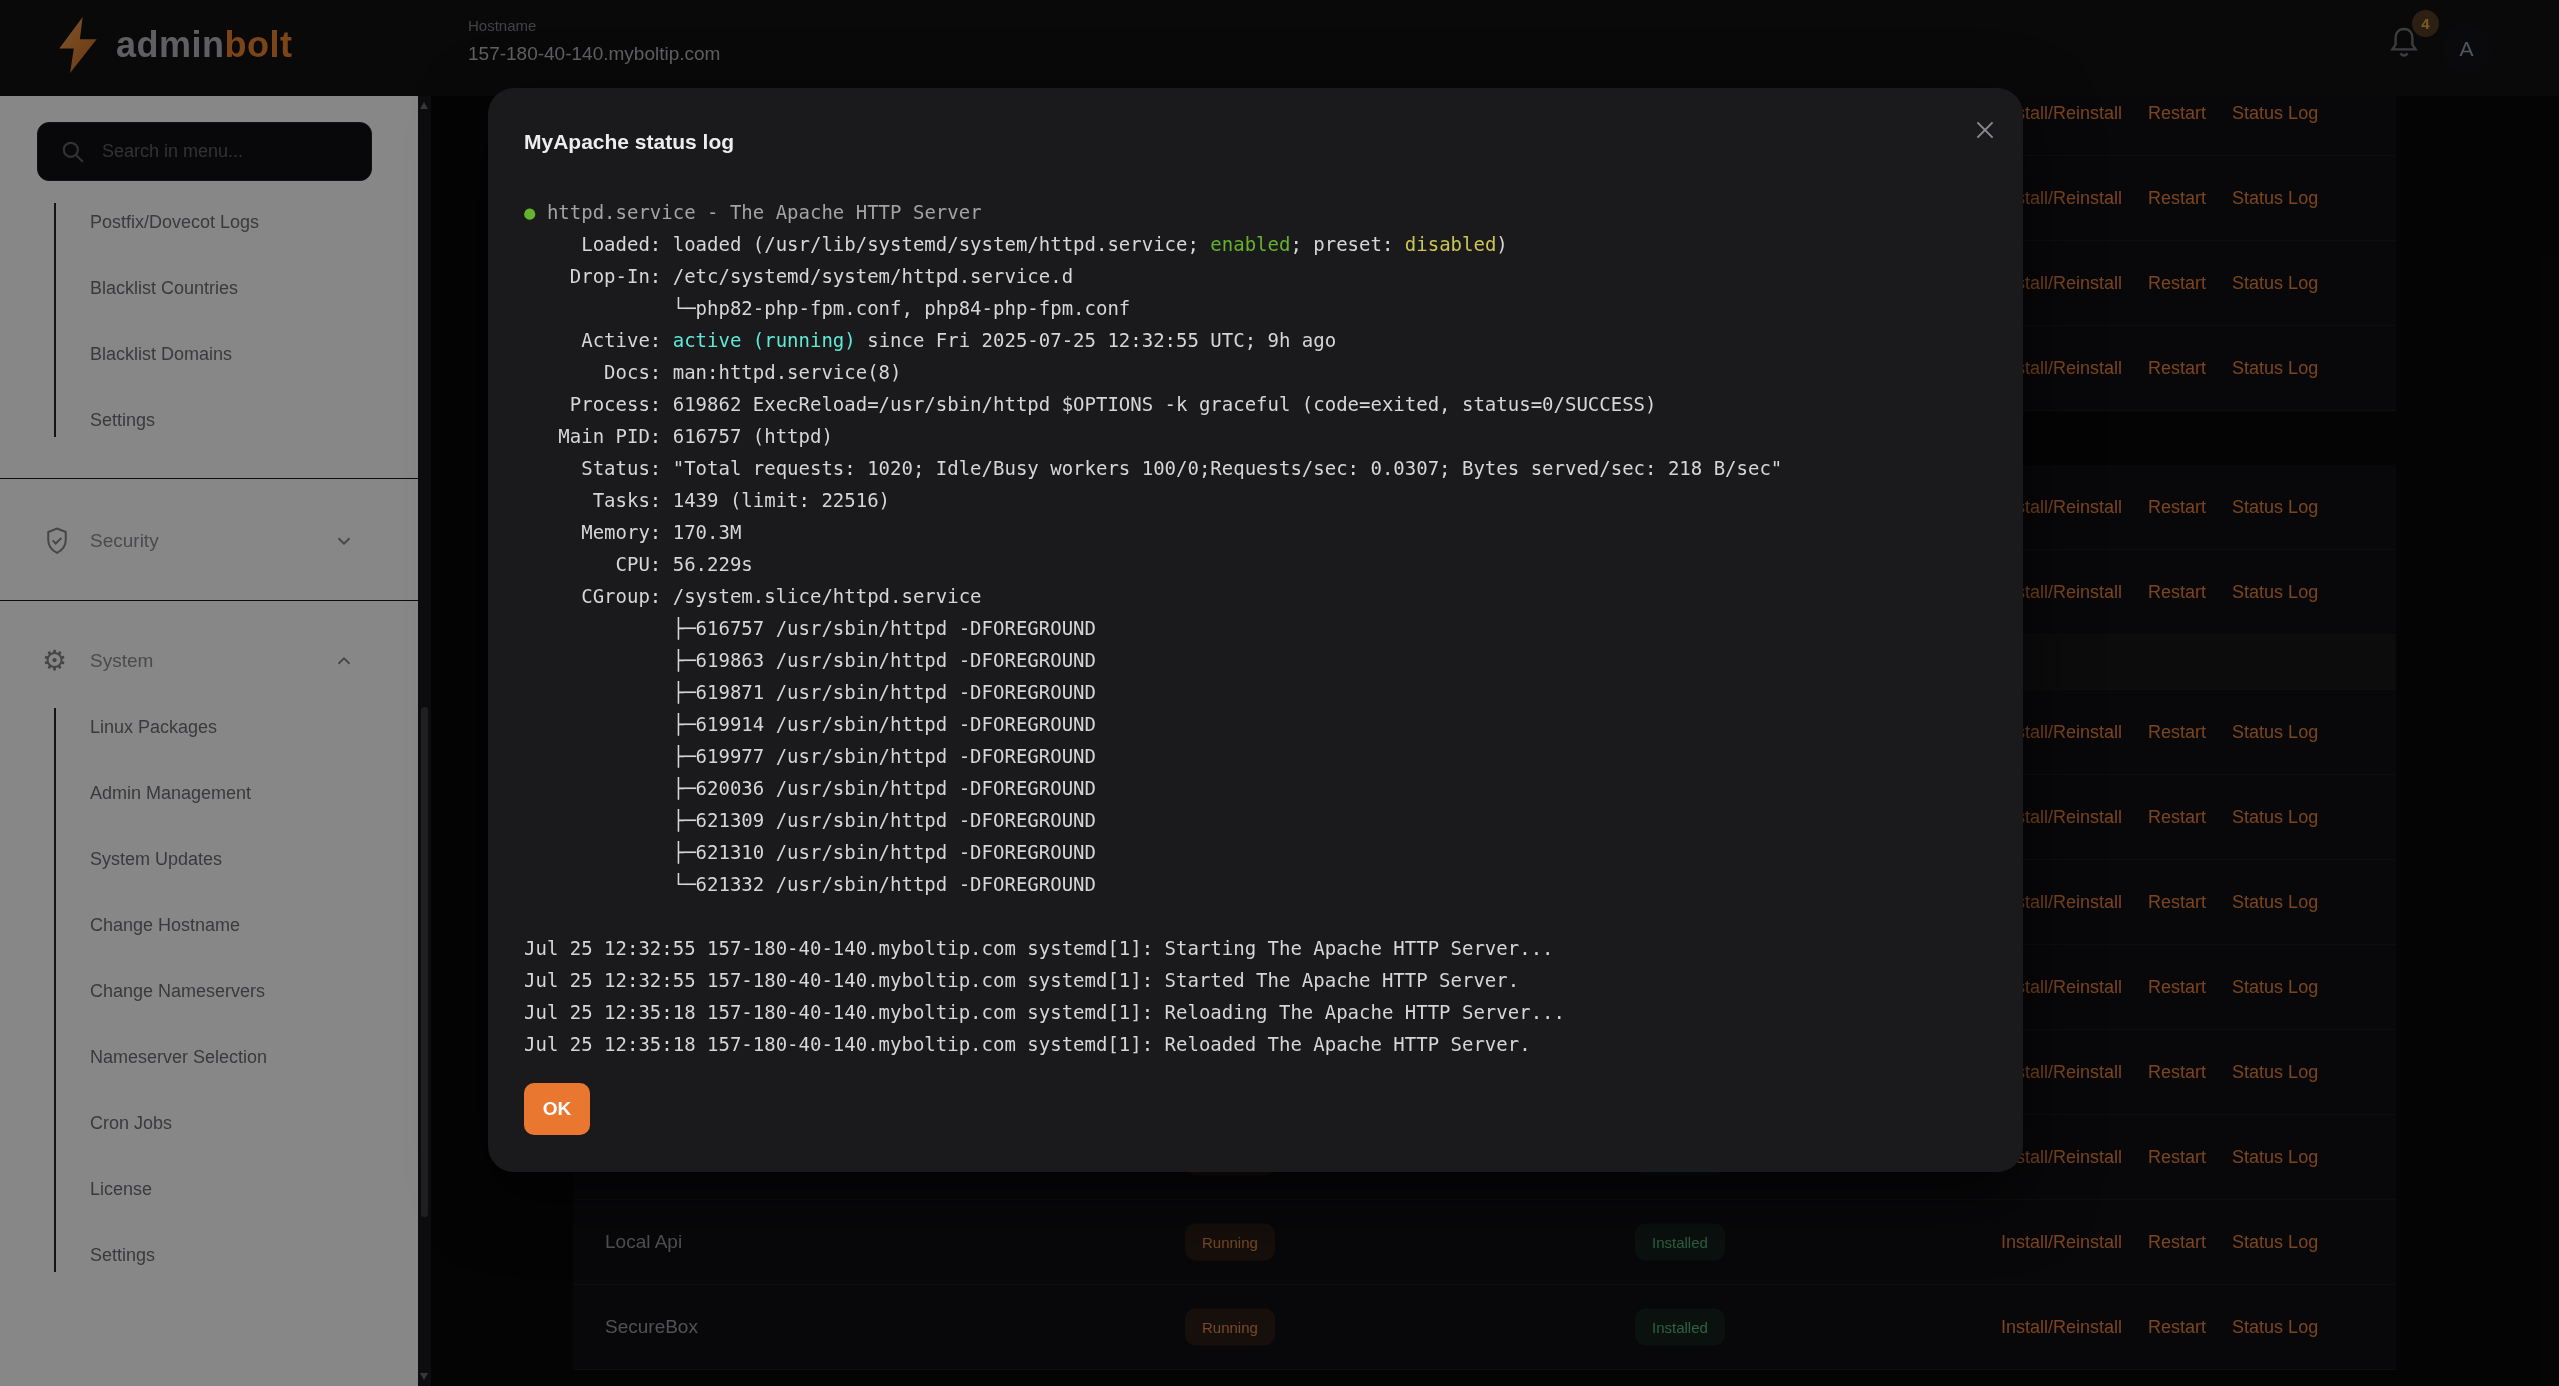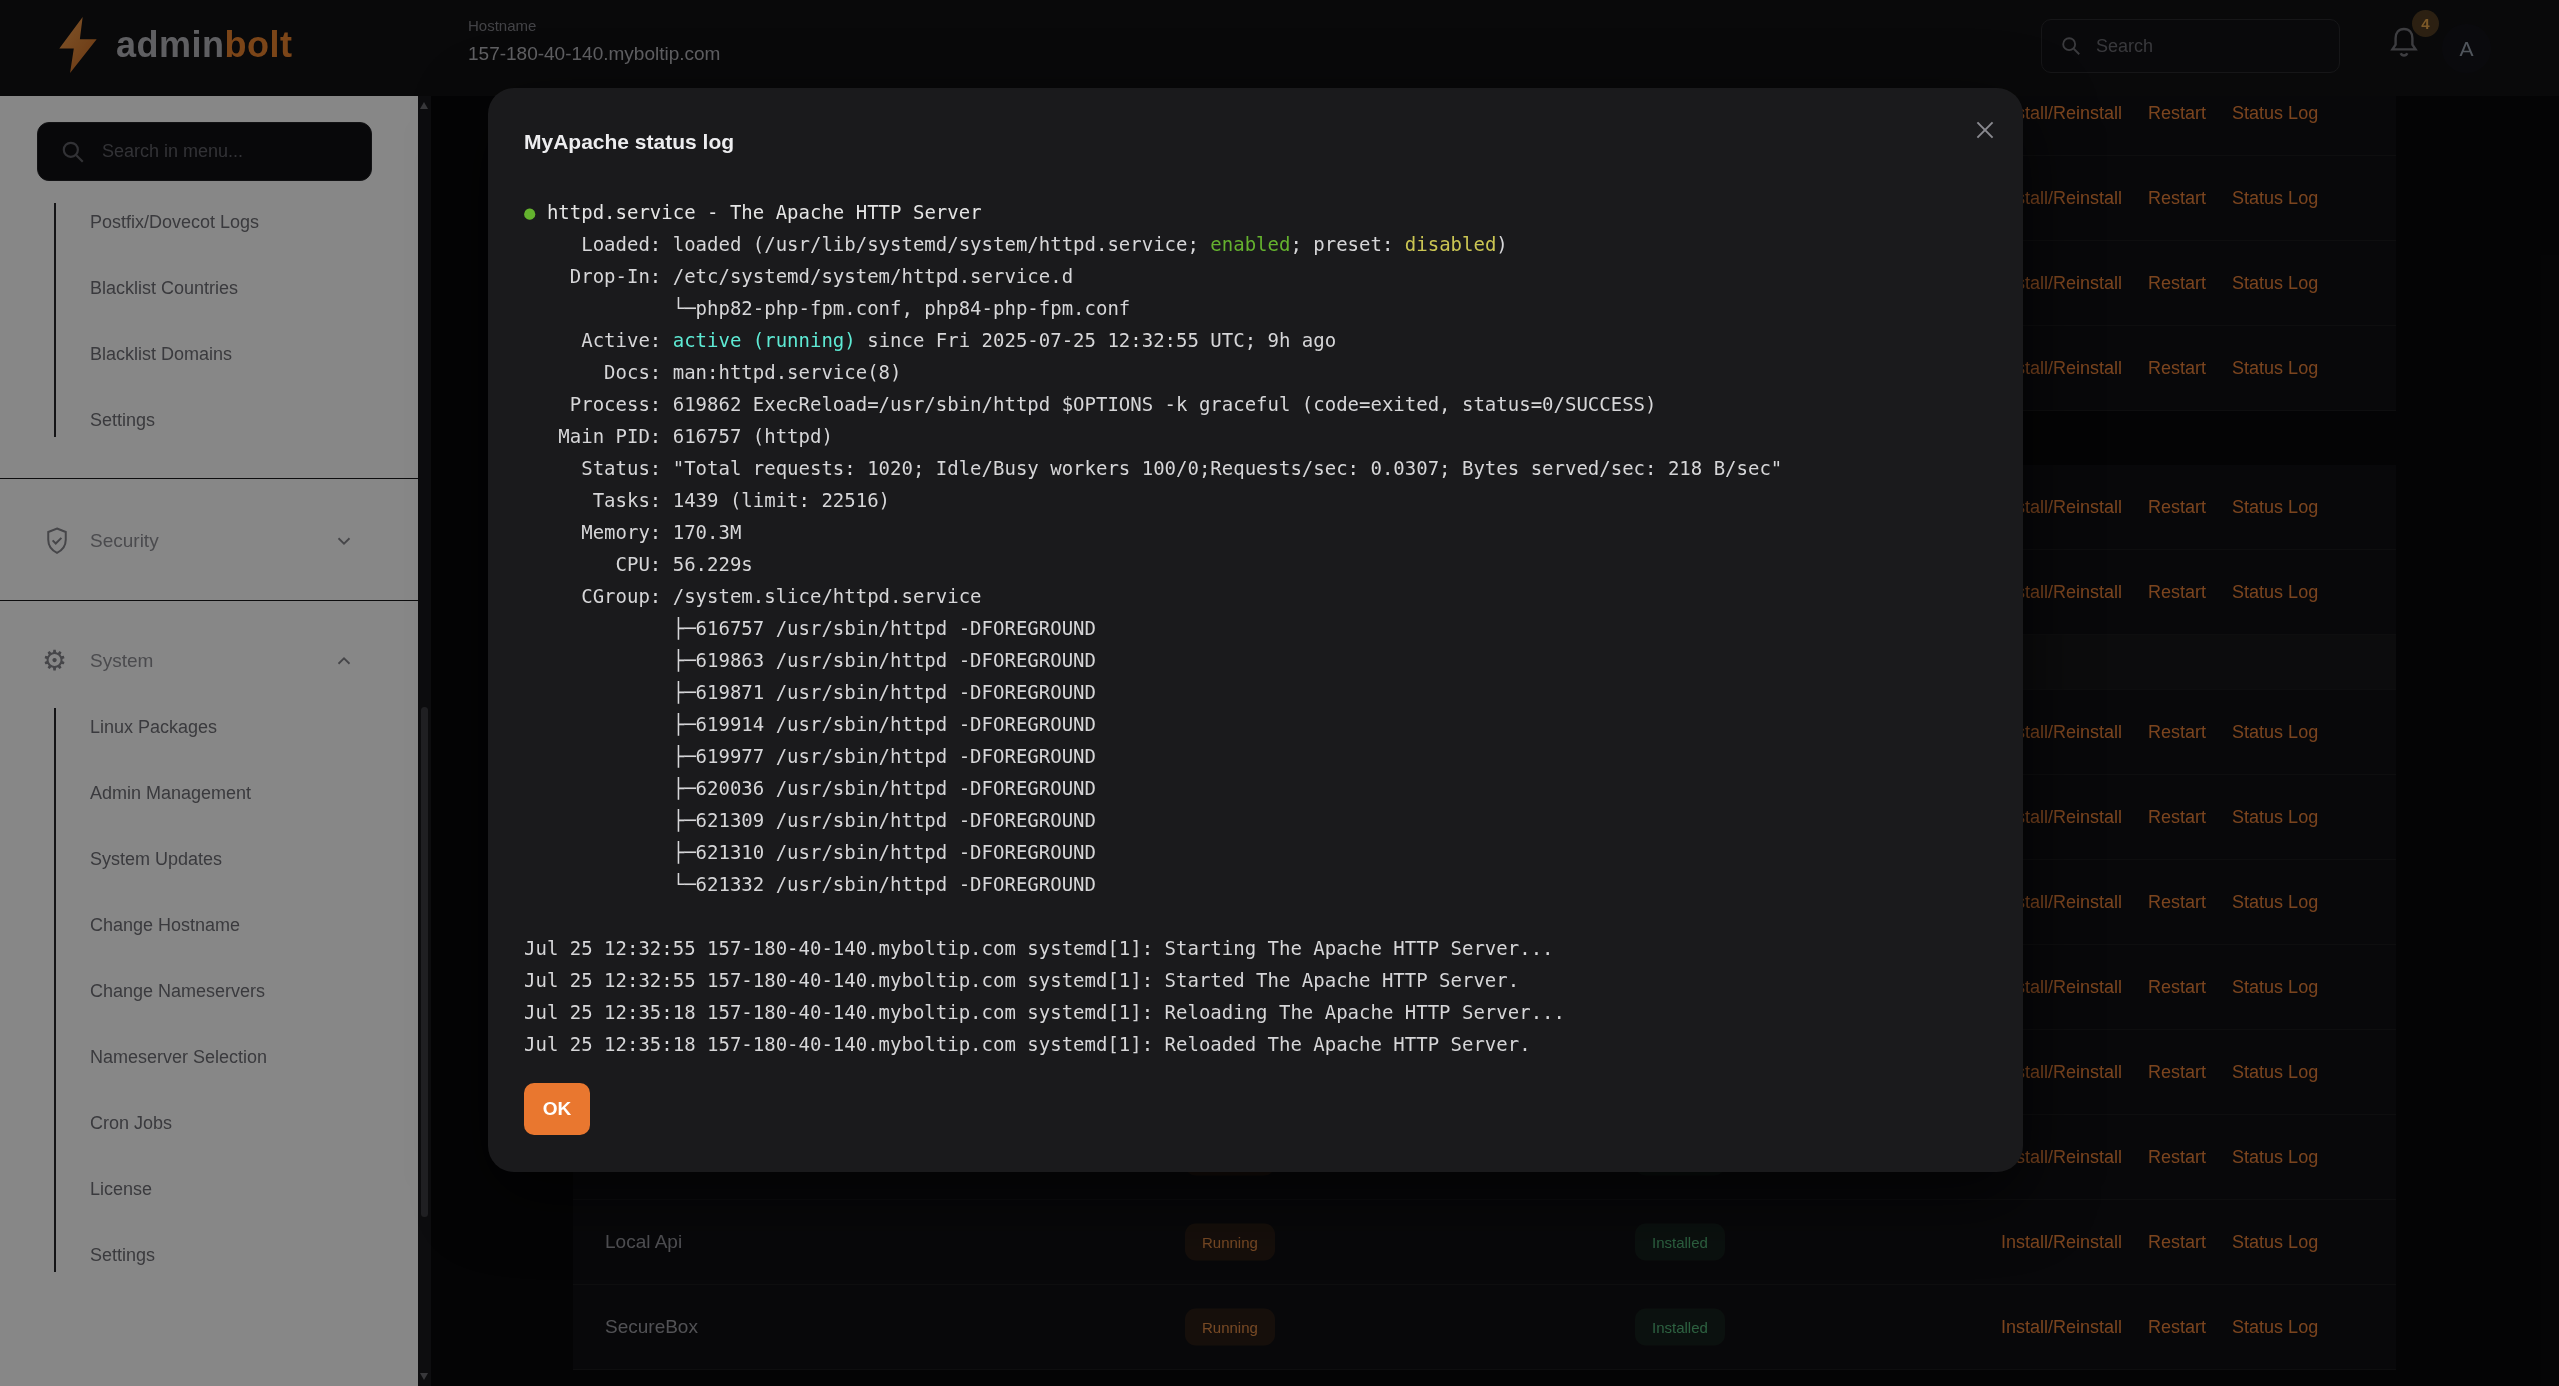--- a/index.html
+++ b/index.html
@@ -72,21 +72,21 @@
   
   .overlay{position:absolute;inset:0;background:rgba(0,0,0,.47);z-index:40;}
   .modal{position:absolute;left:488px;top:88px;width:1535px;height:1084px;background:#1a1a1c;
          border-radius:26px;z-index:50;box-shadow:0 24px 70px rgba(0,0,0,.65);}
   .mTitle{position:absolute;left:36px;top:42px;font-size:21px;font-weight:700;color:#ededef;}
   .mClose{position:absolute;right:24px;top:28px;width:28px;height:28px;display:flex;align-items:center;
           justify-content:center;cursor:pointer;}
   .mLog{position:absolute;left:36px;top:108px;right:30px;height:870px;margin:0;
         font-family:"DejaVu Sans Mono", monospace;font-size:19px;color:#d6d6d8;overflow:hidden;}
   .logline{height:32px;line-height:32px;white-space:pre;}
-  .lc-g{color:#64b22e;} .lc-b{color:#5eead4;} .lc-y{color:#cbc653;} .lc-w{color:#e5e5e5;margin-top:13px;}
+  .lc-g{color:#64b22e;} .lc-b{color:#5eead4;} .lc-y{color:#cbc653;} .lc-w{color:#a3a3a3;margin-top:13px;}
   .okBtn{position:absolute;left:36px;top:995px;width:66px;height:52px;border:none;border-radius:10px;
          background:#e9772f;color:#fff;font-size:19px;font-weight:700;cursor:pointer;
          font-family:inherit;}
   .icon{display:inline-flex;}
 </style>
 </head>
 <body>
 
 <div class="app">
 
@@ -104,29 +104,20 @@
         </svg>
       </span>
       <div class="logoText"><span>admin</span><span class="accent">bolt</span></div>
     </div>
 
     <div class="host">
       <div class="hostLabel">Hostname</div>
       <div class="hostValue">157-180-40-140.myboltip.com</div>
     </div>
 
-    <div class="tbSearch">
-      <span class="icon">
-        <svg width="22" height="22" viewBox="0 0 24 24" fill="none" stroke="#707076" stroke-width="2">
-          <circle cx="10" cy="10" r="6.5"></circle>
-            <line x1="15" y1="15" x2="21" y2="21"></line>
-        </svg>
-      </span>
-      <input placeholder="Search" style="">
-    </div>
 
     <div class="bellWrap">
       <span class="icon">
         <svg width="36" height="40" viewBox="0 0 24 26" fill="none" stroke="#74747a" stroke-width="1.6">
           <path d="M12 3 C8.4 3 6.4 5.6 6.4 9.2 V13.5 L4.3 16.6 H19.7 L17.6 13.5 V9.2 C17.6 5.6 15.6 3 12 3 Z"></path>
           <path d="M9.8 19.2 A2.4 2.4 0 0 0 14.2 19.2"></path>
         </svg>
       </span>
       <span class="nbadge">4</span>
     </div>

